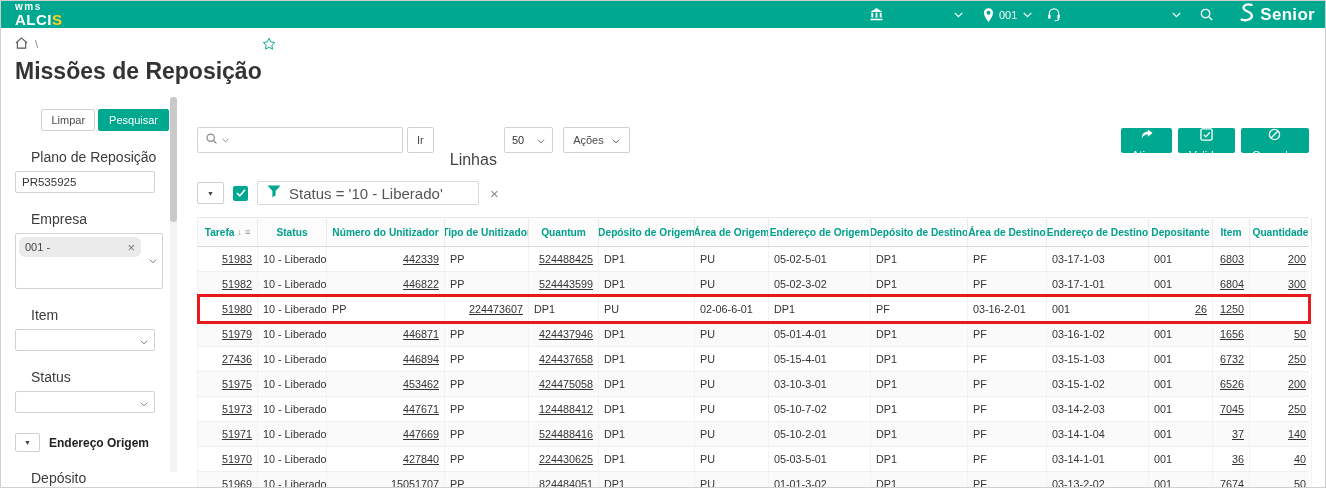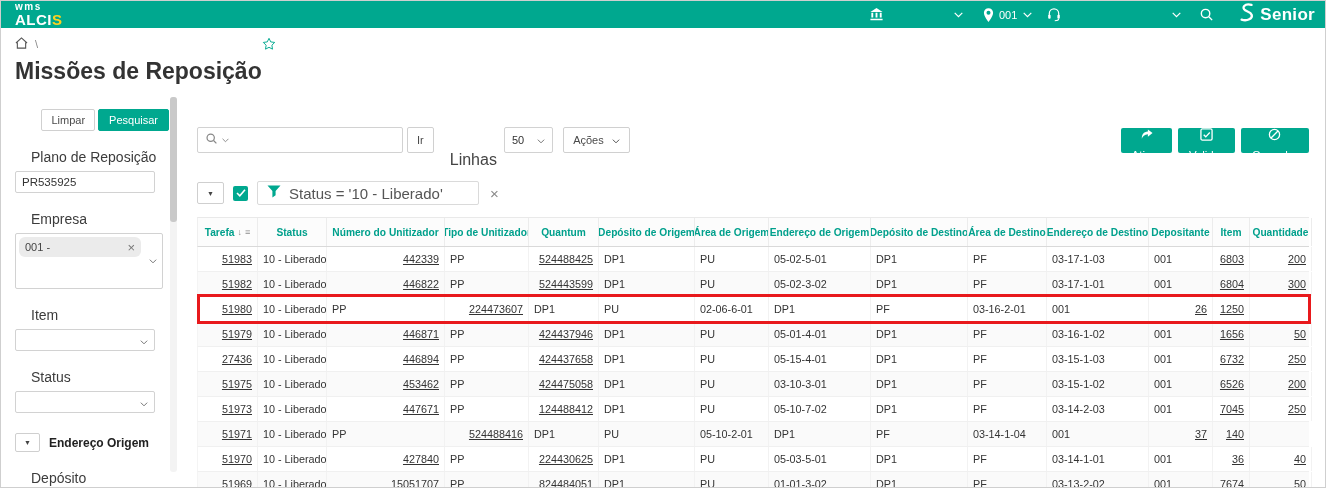--- a/index.html
+++ b/index.html
@@ -447,20 +447,21 @@
               <div class="td align-left">DP1</div>
               <div class="td align-left">PF</div>
               <div class="td align-left">03-14-2-03</div>
               <div class="td align-left">001</div>
               <div class="td align-right">7045</div>
               <div class="td align-right">250</div>
             </div>
             <div class="tr" style="grid-template-columns: 60px 69px 118px 84px 70px 96px 74px 102px 97px 79px 102px 64px 37px 62px;">
               <div class="td align-right">51971</div>
               <div class="td align-left">10 - Liberado</div>
+              <div class="td align-right">447669</div>
               <div class="td align-left">PP</div>
               <div class="td align-right">524488416</div>
               <div class="td align-left">DP1</div>
               <div class="td align-left">PU</div>
               <div class="td align-left">05-10-2-01</div>
               <div class="td align-left">DP1</div>
               <div class="td align-left">PF</div>
               <div class="td align-left">03-14-1-04</div>
               <div class="td align-left">001</div>
               <div class="td align-right">37</div>

